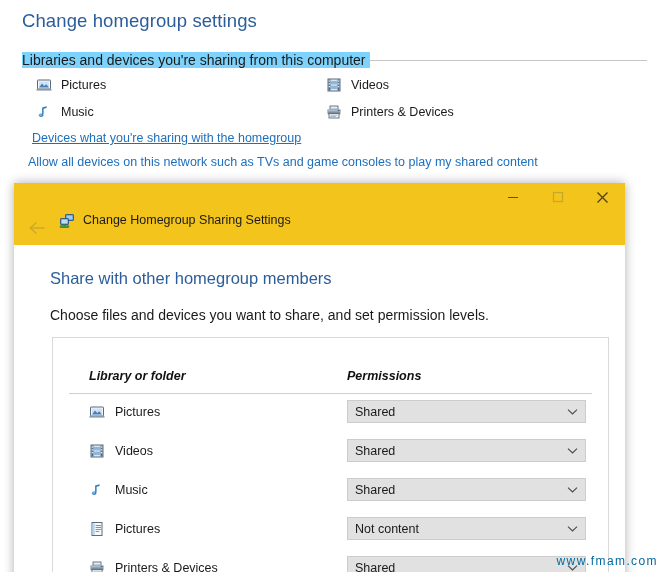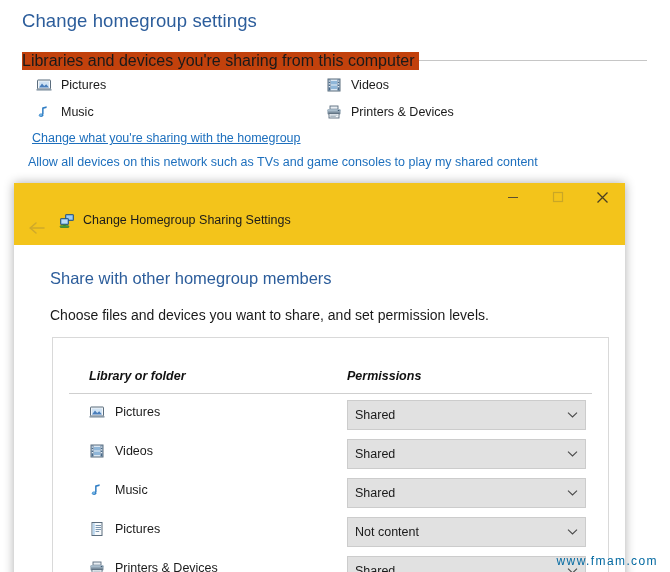--- a/index.html
+++ b/index.html
@@ -30,24 +30,24 @@
     font-size: 18.5px;
     color: #2b5797;
     color: #2c5d9b;
     letter-spacing: 0.1px;
     white-space: nowrap;
   }
 
   .cp-group-label {
     position: absolute;
     left: 22px; top: 52px;
-    font-size: 16px;
+    font-size: 14px;
     color: #1a1a1a;
     white-space: nowrap;
-    background: #c2410c;
+    background: #7dd3fc;
     padding-right: 4px;
     z-index: 2;
   }
   .cp-group-rule {
     position: absolute;
     left: 22px; top: 60px;
     width: 625px;
     height: 1px;
     background: #c6c6c6;
     z-index: 1;
@@ -219,21 +219,21 @@
     white-space: nowrap;
   }
   .trow .cell-perm {
     position: absolute;
     left: 294px;
     top: 6px;
   }
 
   .combo {
     width: 239px;
-    height: 30px;
+    height: 23px;
     background: #e1e1e1;
     border: 1px solid #cccccc;
     box-sizing: border-box;
     display: flex;
     align-items: center;
     position: relative;
     cursor: default;
   }
   .combo .val {
     font-size: 12.5px;
@@ -321,21 +321,21 @@
         <rect x="1.5" y="5.2" width="13" height="2.2" rx="1" fill="#a8bccb"></rect>
         <rect x="3" y="9.5" width="10" height="4.5" fill="#f4f7fa" stroke="#5a6c7d" stroke-width="0.9"></rect>
         <rect x="4.3" y="10.7" width="7.4" height="0.8" fill="#9aa9b6"></rect>
         <rect x="4.3" y="12.2" width="5.5" height="0.8" fill="#9aa9b6"></rect>
         <rect x="11.8" y="6" width="1.6" height="1" fill="#3e5a73"></rect>
       </svg>
     </span>
     <span class="label">Printers &amp; Devices</span>
   </div>
 
-  <div class="cp-link" style="left:32px; top:131px;">Change what you're sharing with the homegroup</div>
+  <div class="cp-link" style="left:32px; top:131px;">Devices what you're sharing with the homegroup</div>
   <div class="cp-link no-underline" style="left:28px; top:155px;">Allow all devices on this network such as TVs and game consoles to play my shared content</div>
 </div>
 
 <div class="dialog">
 
   <div class="titlebar">
 
     <div class="win-controls">
       <div class="win-btn">
         <svg width="12" height="12" viewBox="0 0 12 12">

